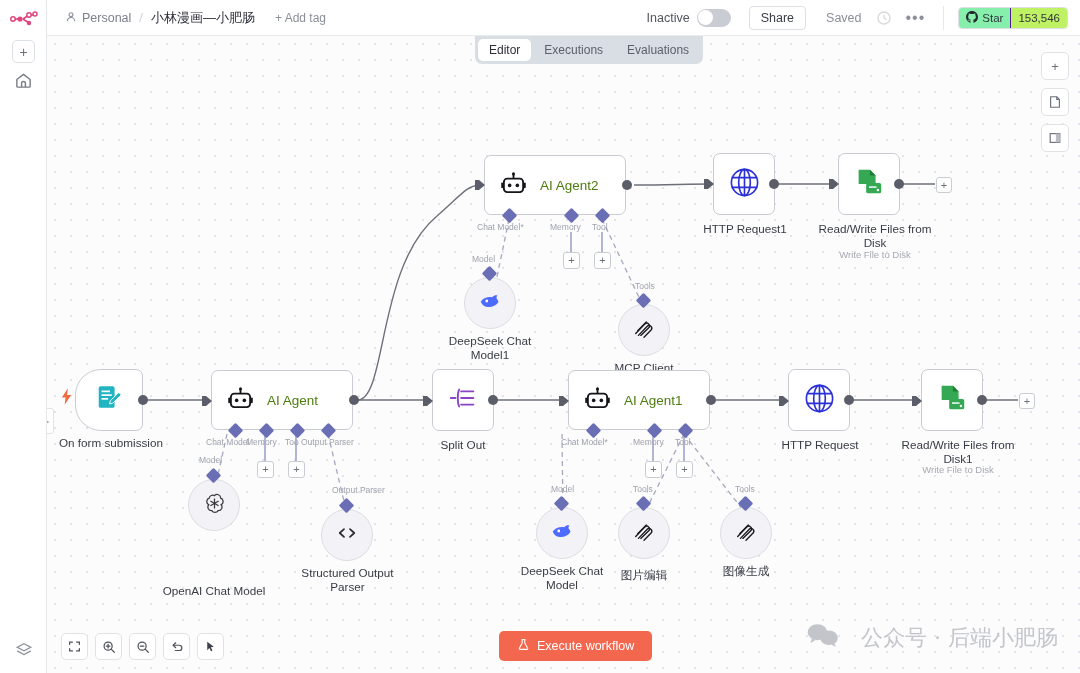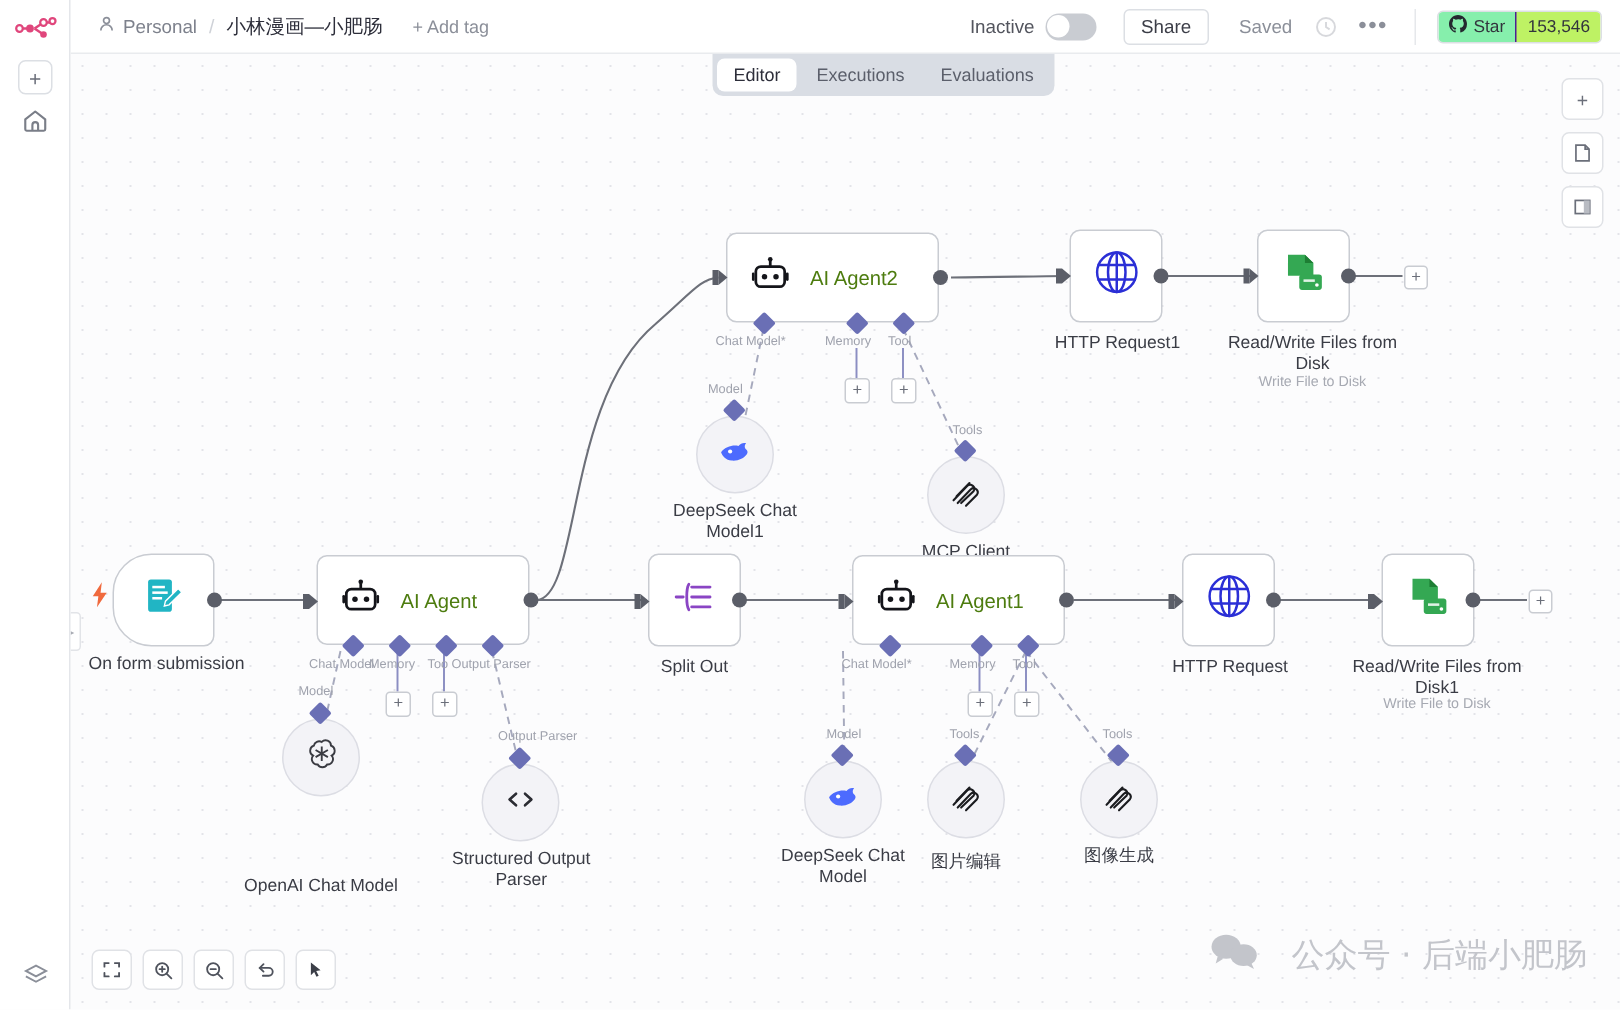--- a/index.html
+++ b/index.html
@@ -638,20 +638,29 @@
             <path d="M6.5 3.2 L3.6 6 l2.9 2.8"></path>
         </svg>
       </div>
       <div class="zbtn">
         <svg viewBox="0 0 16 16" width="13" height="13" fill="#3c3f48">
           <path d="M4 2 L12 8.4 L8.4 9 L10.4 13 L8.6 13.8 L6.7 9.9 L4 12.6 Z"></path>
         </svg>
       </div>
     </div>
 
+    <button class="exec-btn">
+      <span>
+        <svg viewBox="0 0 16 16" width="13" height="13" fill="none" stroke="#fff" stroke-width="1.3" stroke-linejoin="round">
+          <path d="M6.4 2 v4.2 L3 12.4 a1 1 0 0 0 .9 1.6 h8.2 a1 1 0 0 0 .9-1.6 L9.6 6.2 V2"></path>
+          <path d="M5.6 2 h4.8"></path>
+        </svg>
+      </span>
+      <span>Execute workflow</span>
+    </button>
 
     <div class="watermark">
       <span>
         <svg viewBox="0 0 34 28" width="32" height="26" fill="#c3c5cb">
           <ellipse cx="11" cy="11" rx="10.5" ry="8.6"></ellipse>
           <path d="M5 17.5 L3.5 23 L9 19.5 Z"></path>
           <ellipse cx="23.5" cy="17" rx="9.5" ry="7.8"></ellipse>
           <path d="M29 22.5 L31 27 L26 24.2 Z"></path>
         </svg>
       </span>

